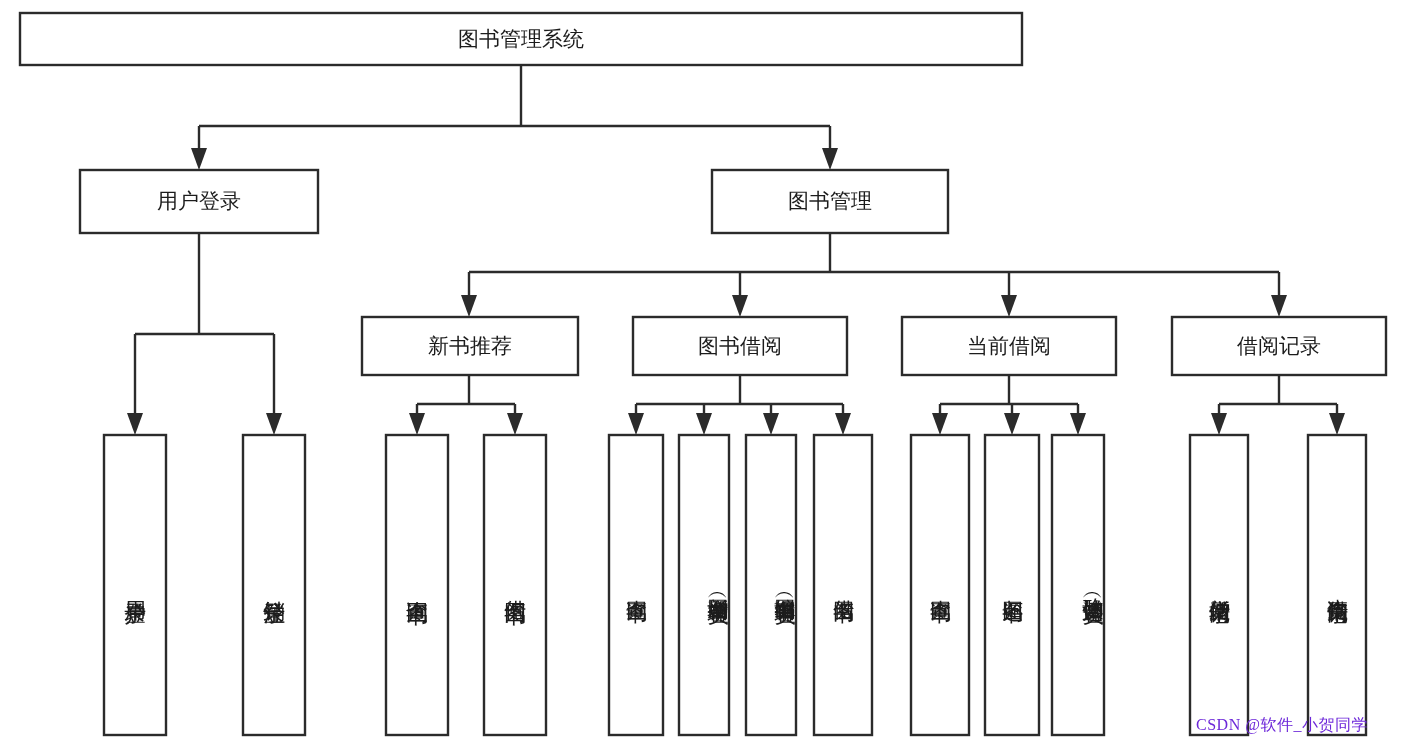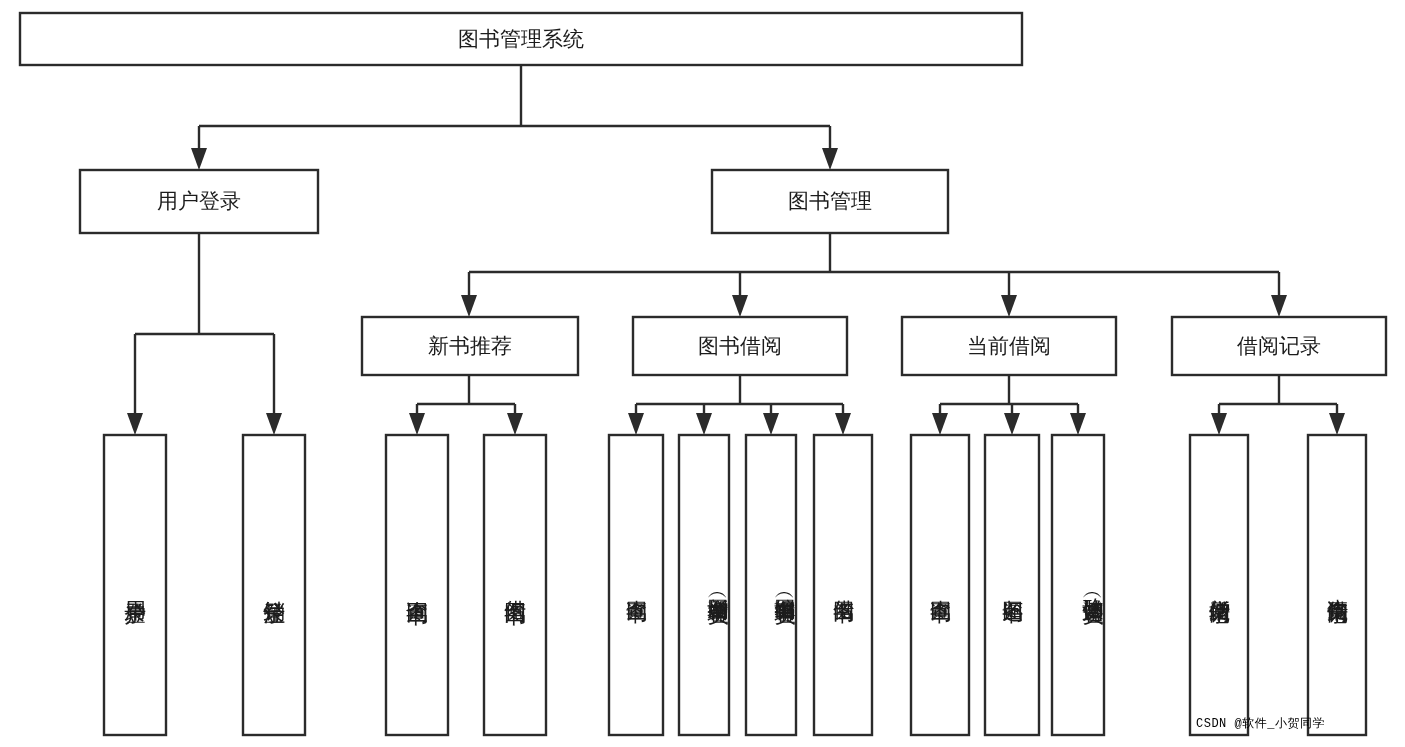--- a/index.html
+++ b/index.html
@@ -60,23 +60,23 @@
     font-size: 21px;
     line-height: 1.12;
     color: #1c1c1c;
     letter-spacing: 1px;
     pointer-events: none;
     white-space: nowrap;
     overflow: hidden;
   }
   .watermark {
     position: absolute;
-    font-family: Liberation Mono, monospace;
-    font-size: 12px;
-    color: #000000;
+    font-family: Liberation Serif, serif;
+    font-size: 16px;
+    color: #6d28d9;
     white-space: nowrap;
     letter-spacing: 0.5px;
   }
 </style>
 </head>
 <body>
 
 <div id="diagram-root">
 
   <svg class="diagram-canvas" viewBox="0 0 1405 747">

